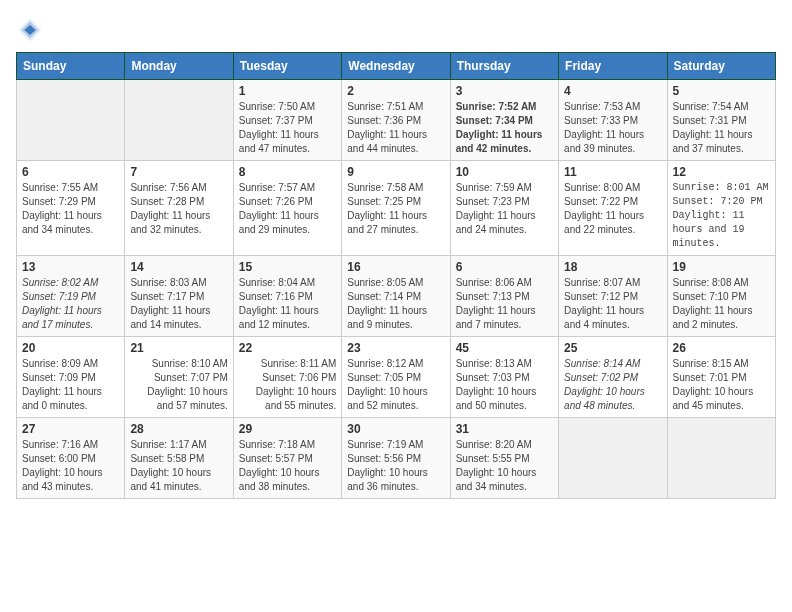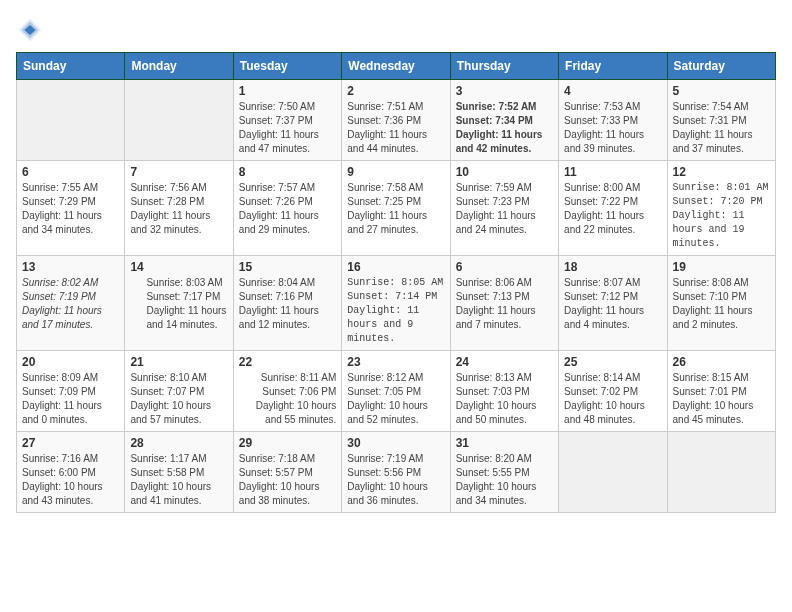--- a/index.html
+++ b/index.html
@@ -204,33 +204,33 @@
       </tr>
       <tr>
         <td>
           <span class="day-num">13</span>
           <div class="day-detail" style="white-space: pre-line; font-style: italic;">Sunrise: 8:02 AM
 Sunset: 7:19 PM
 Daylight: 11 hours and 17 minutes.</div>
         </td>
         <td>
           <span class="day-num">14</span>
-          <div class="day-detail" style="white-space: pre-line; margin-left: 16px;">Sunrise: 8:03 AM
+          <div class="day-detail" style="white-space: pre-line;">Sunrise: 8:03 AM
 Sunset: 7:17 PM
 Daylight: 11 hours and 14 minutes.</div>
         </td>
         <td>
           <span class="day-num">15</span>
           <div class="day-detail" style="white-space: pre-line;">Sunrise: 8:04 AM
 Sunset: 7:16 PM
 Daylight: 11 hours and 12 minutes.</div>
         </td>
         <td>
           <span class="day-num">16</span>
-          <div class="day-detail" style="white-space: pre-line; font-family: Liberation Mono, monospace;">Sunrise: 8:05 AM
+          <div class="day-detail" style="white-space: pre-line;">Sunrise: 8:05 AM
 Sunset: 7:14 PM
 Daylight: 11 hours and 9 minutes.</div>
         </td>
         <td>
           <span class="day-num">6</span>
           <div class="day-detail" style="white-space: pre-line;">Sunrise: 8:06 AM
 Sunset: 7:13 PM
 Daylight: 11 hours and 7 minutes.</div>
         </td>
         <td>
@@ -248,45 +248,45 @@
       </tr>
       <tr>
         <td>
           <span class="day-num">20</span>
           <div class="day-detail" style="white-space: pre-line;">Sunrise: 8:09 AM
 Sunset: 7:09 PM
 Daylight: 11 hours and 0 minutes.</div>
         </td>
         <td>
           <span class="day-num">21</span>
-          <div class="day-detail" style="white-space: pre-line;">Sunrise: 8:10 AM
+          <div class="day-detail" style="white-space: pre-line; text-align: right;">Sunrise: 8:10 AM
 Sunset: 7:07 PM
 Daylight: 10 hours and 57 minutes.</div>
         </td>
         <td>
           <span class="day-num">22</span>
           <div class="day-detail" style="white-space: pre-line; text-align: right;">Sunrise: 8:11 AM
 Sunset: 7:06 PM
 Daylight: 10 hours and 55 minutes.</div>
         </td>
         <td>
           <span class="day-num">23</span>
           <div class="day-detail" style="white-space: pre-line;">Sunrise: 8:12 AM
 Sunset: 7:05 PM
 Daylight: 10 hours and 52 minutes.</div>
         </td>
         <td>
-          <span class="day-num">24</span>
+          <span class="day-num">45</span>
           <div class="day-detail" style="white-space: pre-line;">Sunrise: 8:13 AM
 Sunset: 7:03 PM
 Daylight: 10 hours and 50 minutes.</div>
         </td>
         <td>
           <span class="day-num">25</span>
-          <div class="day-detail" style="white-space: pre-line;">Sunrise: 8:14 AM
+          <div class="day-detail" style="white-space: pre-line; font-style: italic;">Sunrise: 8:14 AM
 Sunset: 7:02 PM
 Daylight: 10 hours and 48 minutes.</div>
         </td>
         <td>
           <span class="day-num">26</span>
           <div class="day-detail" style="white-space: pre-line;">Sunrise: 8:15 AM
 Sunset: 7:01 PM
 Daylight: 10 hours and 45 minutes.</div>
         </td>
       </tr>

